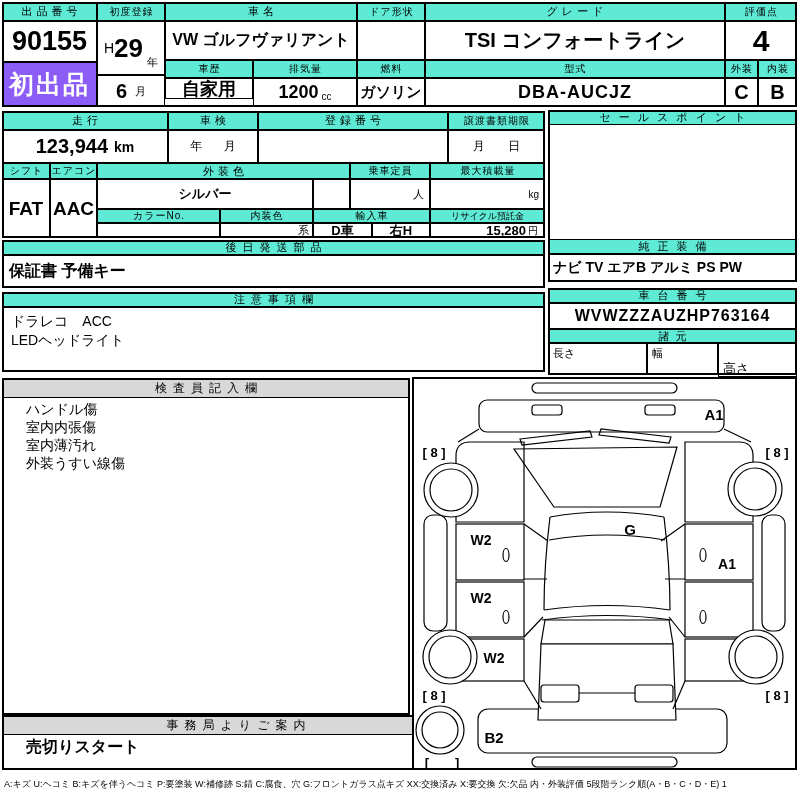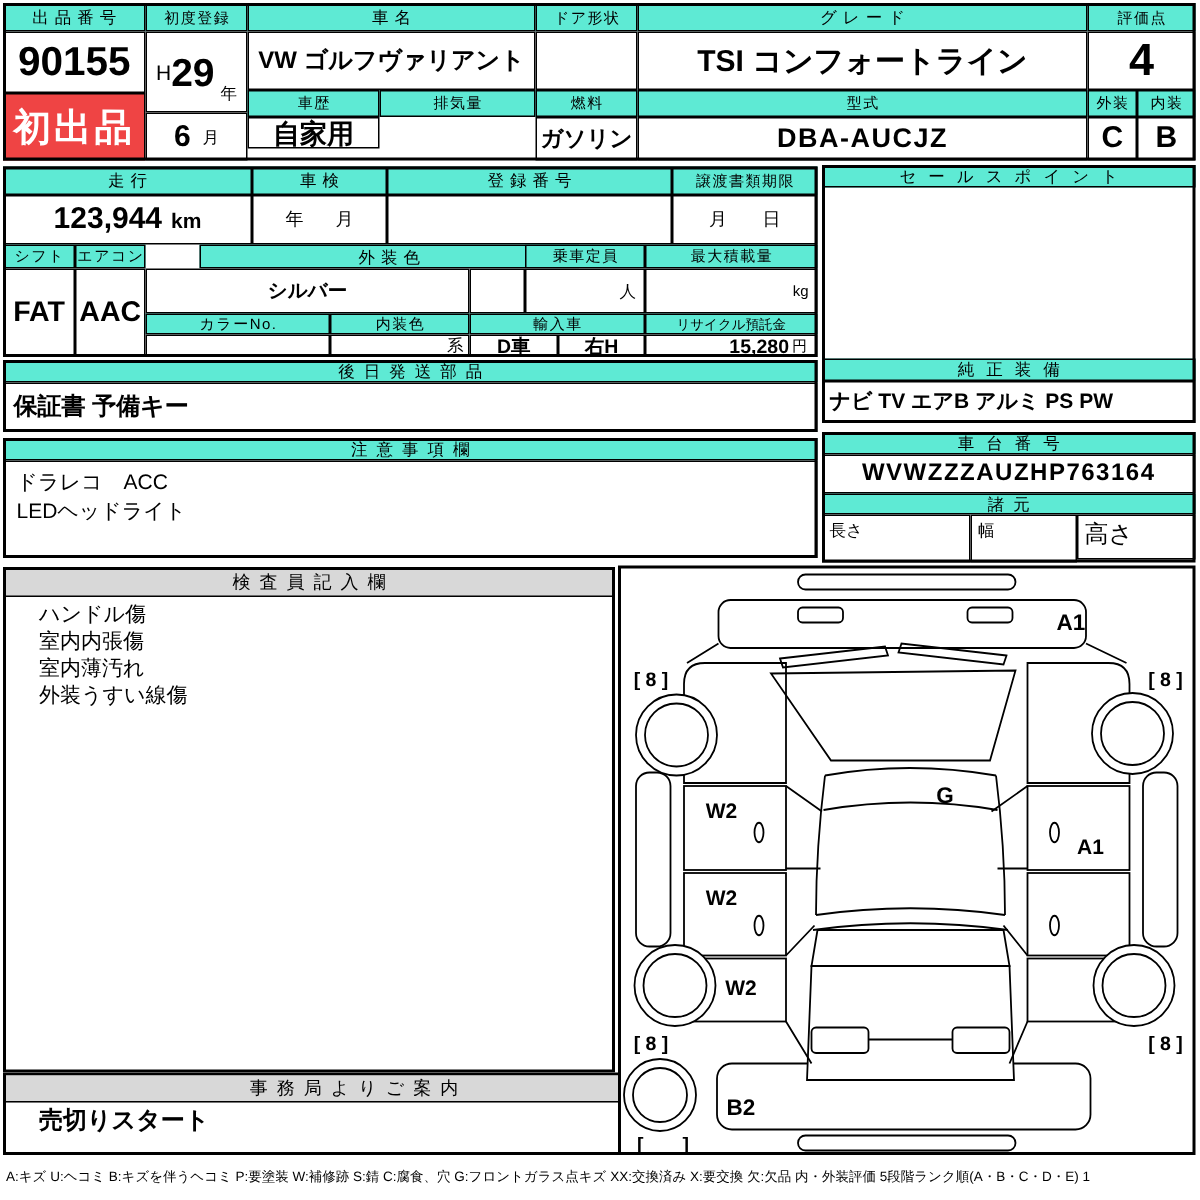--- a/index.html
+++ b/index.html
@@ -7,21 +7,21 @@
          font-family:"Liberation Sans","DejaVu Sans",sans-serif;}
   .cell{position:absolute;border:1px solid #000;box-sizing:border-box;background:#fff;
         display:flex;align-items:center;justify-content:center;overflow:hidden;white-space:nowrap;}
   .hdr{background:#5eead4;font-size:11px;letter-spacing:4px;text-indent:4px;}
   .hdr.sm{font-size:10px;letter-spacing:1px;text-indent:1px;}
   .hdr.xs{font-size:9px;letter-spacing:0;text-indent:0;}
   .b{font-weight:bold;}
   .left{justify-content:flex-start;}
   .right{justify-content:flex-end;}
   .colflex{flex-direction:column;align-items:flex-start;justify-content:flex-start;}
-  .black-badge{background:#ef4444;color:#fff;}
+  .black-badge{background:#8b5cf6;color:#fff;}
   .outline{position:absolute;border:2px solid #000;box-sizing:border-box;pointer-events:none;}
   .boxed{position:absolute;border:2px solid #000;box-sizing:border-box;background:#fff;}
   .boxed .bar{position:absolute;left:0;right:0;top:0;height:17px;background:#d8d8d8;
               border-bottom:1px solid #000;display:flex;align-items:center;justify-content:center;
               font-size:12px;letter-spacing:6px;text-indent:6px;}
   .boxed .content{position:absolute;left:0;right:0;top:17px;bottom:0;padding:3px 22px;}
   .legend{position:absolute;font-size:9px;white-space:nowrap;}
   svg text{font-family:"Liberation Sans","DejaVu Sans",sans-serif;font-weight:bold;}
 </style>
 </head>
@@ -42,20 +42,24 @@
   <div class="cell" style="left:97px;top:75px;width:68px;height:32px;">
     <span class="b" style="font-size:20px;">6</span>
     <span style="font-size:11px;margin-left:8px;">月</span>
   </div>
 
   <div class="cell hdr" style="left:165px;top:2px;width:192px;height:19px;">車名</div>
   <div class="cell b" style="left:165px;top:21px;width:192px;height:39px;font-size:16px;">VW ゴルフヴァリアント</div>
   <div class="cell hdr sm" style="left:165px;top:60px;width:88px;height:18px;">車歴</div>
   <div class="cell b" style="left:165px;top:78px;width:88px;height:21px;font-size:18px;">自家用</div>
   <div class="cell hdr sm" style="left:253px;top:60px;width:104px;height:18px;">排気量</div>
+  <div class="cell" style="left:253px;top:78px;width:104px;height:29px;">
+    <span class="b" style="font-size:18px;">1200</span>
+    <span style="font-size:10px;margin-left:3px;margin-top:8px;">cc</span>
+  </div>
 
   <div class="cell hdr sm" style="left:357px;top:2px;width:68px;height:19px;">ドア形状</div>
   <div class="cell" style="left:357px;top:21px;width:68px;height:39px;"></div>
   <div class="cell hdr sm" style="left:357px;top:60px;width:68px;height:18px;">燃料</div>
   <div class="cell b" style="left:357px;top:78px;width:68px;height:29px;font-size:15px;">ガソリン</div>
 
   <div class="cell hdr" style="left:425px;top:2px;width:300px;height:19px;">グレード</div>
   <div class="cell b" style="left:425px;top:21px;width:300px;height:39px;font-size:20px;">TSI コンフォートライン</div>
   <div class="cell hdr sm" style="left:425px;top:60px;width:300px;height:18px;">型式</div>
   <div class="cell b" style="left:425px;top:78px;width:300px;height:29px;font-size:18px;letter-spacing:1px;">DBA-AUCJZ</div>
@@ -84,21 +88,21 @@
   <div class="cell" style="left:448px;top:130px;width:97px;height:33px;justify-content:space-evenly;font-size:12px;">
     <span>月</span>
     <span>日</span>
   </div>
 
   <div class="cell hdr sm" style="left:2px;top:163px;width:48px;height:16px;">シフト</div>
   <div class="cell b" style="left:2px;top:179px;width:48px;height:59px;font-size:19px;">FAT</div>
   <div class="cell hdr sm" style="left:50px;top:163px;width:47px;height:16px;">エアコン</div>
   <div class="cell b" style="left:50px;top:179px;width:47px;height:59px;font-size:19px;">AAC</div>
 
-  <div class="cell hdr" style="left:97px;top:163px;width:253px;height:16px;margin-left:36px;">外装色</div>
+  <div class="cell hdr" style="left:97px;top:163px;width:253px;height:16px;">外装色</div>
   <div class="cell hdr sm" style="left:350px;top:163px;width:80px;height:16px;">乗車定員</div>
   <div class="cell hdr sm" style="left:430px;top:163px;width:115px;height:16px;">最大積載量</div>
   <div class="cell b" style="left:97px;top:179px;width:216px;height:30px;font-size:13px;">シルバー</div>
   <div class="cell" style="left:313px;top:179px;width:37px;height:30px;"></div>
   <div class="cell right" style="left:350px;top:179px;width:80px;height:30px;font-size:11px;padding-right:5px;">人</div>
   <div class="cell right" style="left:430px;top:179px;width:115px;height:30px;font-size:10px;padding-right:5px;">kg</div>
 
   <div class="cell hdr sm" style="left:97px;top:209px;width:123px;height:14px;">カラーNo.</div>
   <div class="cell hdr sm" style="left:220px;top:209px;width:93px;height:14px;">内装色</div>
   <div class="cell hdr sm" style="left:313px;top:209px;width:117px;height:14px;">輸入車</div>
@@ -127,21 +131,21 @@
   <div class="cell hdr" style="left:548px;top:110px;width:249px;height:15px;font-size:11px;letter-spacing:8px;text-indent:8px;">セールスポイント</div>
   <div class="cell hdr" style="left:548px;top:239px;width:249px;height:15px;font-size:11px;letter-spacing:8px;text-indent:8px;">純正装備</div>
   <div class="cell b left" style="left:548px;top:254px;width:249px;height:28px;font-size:14px;padding-left:4px;">ナビ TV エアB アルミ PS PW</div>
   <div class="outline" style="left:548px;top:110px;width:249px;height:172px;"></div>
 
   <div class="cell hdr" style="left:548px;top:288px;width:249px;height:15px;font-size:11px;letter-spacing:8px;text-indent:8px;">車台番号</div>
   <div class="cell b" style="left:548px;top:303px;width:249px;height:26px;font-size:16px;letter-spacing:1px;">WVWZZZAUZHP763164</div>
   <div class="cell hdr" style="left:548px;top:329px;width:249px;height:14px;font-size:11px;letter-spacing:6px;text-indent:6px;">諸元</div>
   <div class="cell colflex" style="left:548px;top:343px;width:99px;height:32px;font-size:11px;padding:2px 4px;">長さ</div>
   <div class="cell colflex" style="left:647px;top:343px;width:71px;height:32px;font-size:11px;padding:2px 4px;">幅</div>
-  <div class="cell colflex" style="left:718px;top:343px;width:79px;height:30px;font-size:16px;padding:2px 4px;">高さ</div>
+  <div class="cell colflex" style="left:718px;top:343px;width:79px;height:30px;font-size:13px;padding:16px 4px;">高さ</div>
   <div class="outline" style="left:548px;top:288px;width:249px;height:87px;"></div>
 
   <div class="boxed" style="left:2px;top:378px;width:408px;height:337px;">
     <div class="bar">検査員記入欄</div>
     <div class="content" style="font-size:14px;line-height:18px;">
       <div>ハンドル傷</div>
       <div>室内内張傷</div>
       <div>室内薄汚れ</div>
       <div>外装うすい線傷</div>
     </div>

